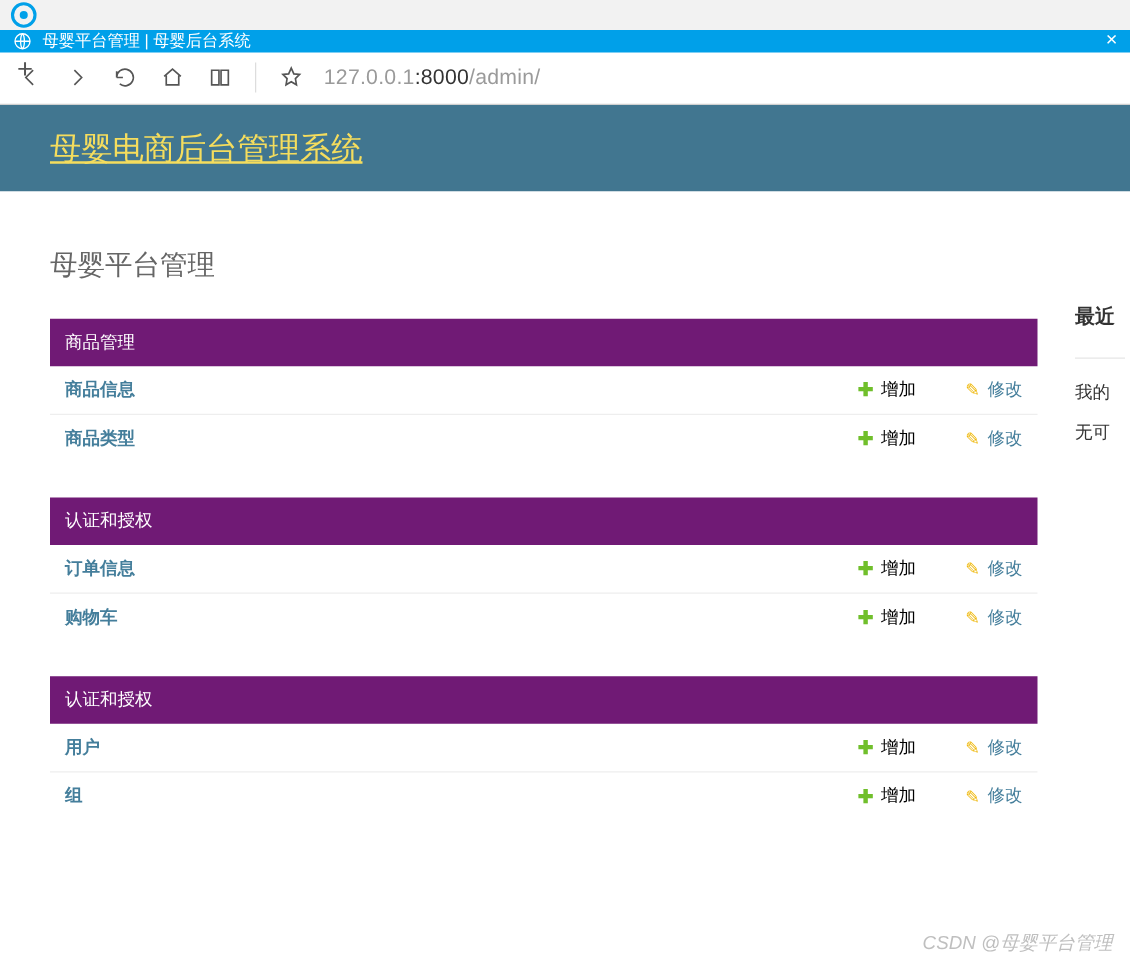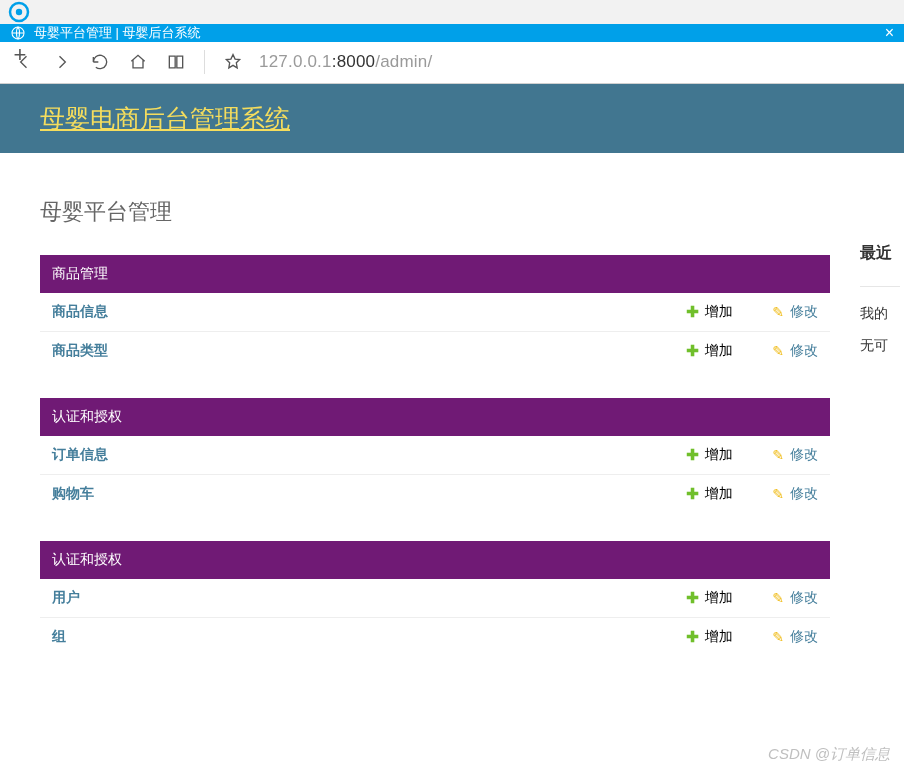--- a/index.html
+++ b/index.html
@@ -190,13 +190,13 @@
       </div>
   </div>
   <div class="side-col">
     <div class="side-head">最近</div>
     <div class="side-divider"></div>
     <div class="side-sub">我的</div>
     <div class="side-empty">无可</div>
   </div>
 </div>
 
-<div class="watermark">CSDN @订单信息</div>
+<div class="watermark">CSDN @母婴平台管理</div>
 
 </body></html>

